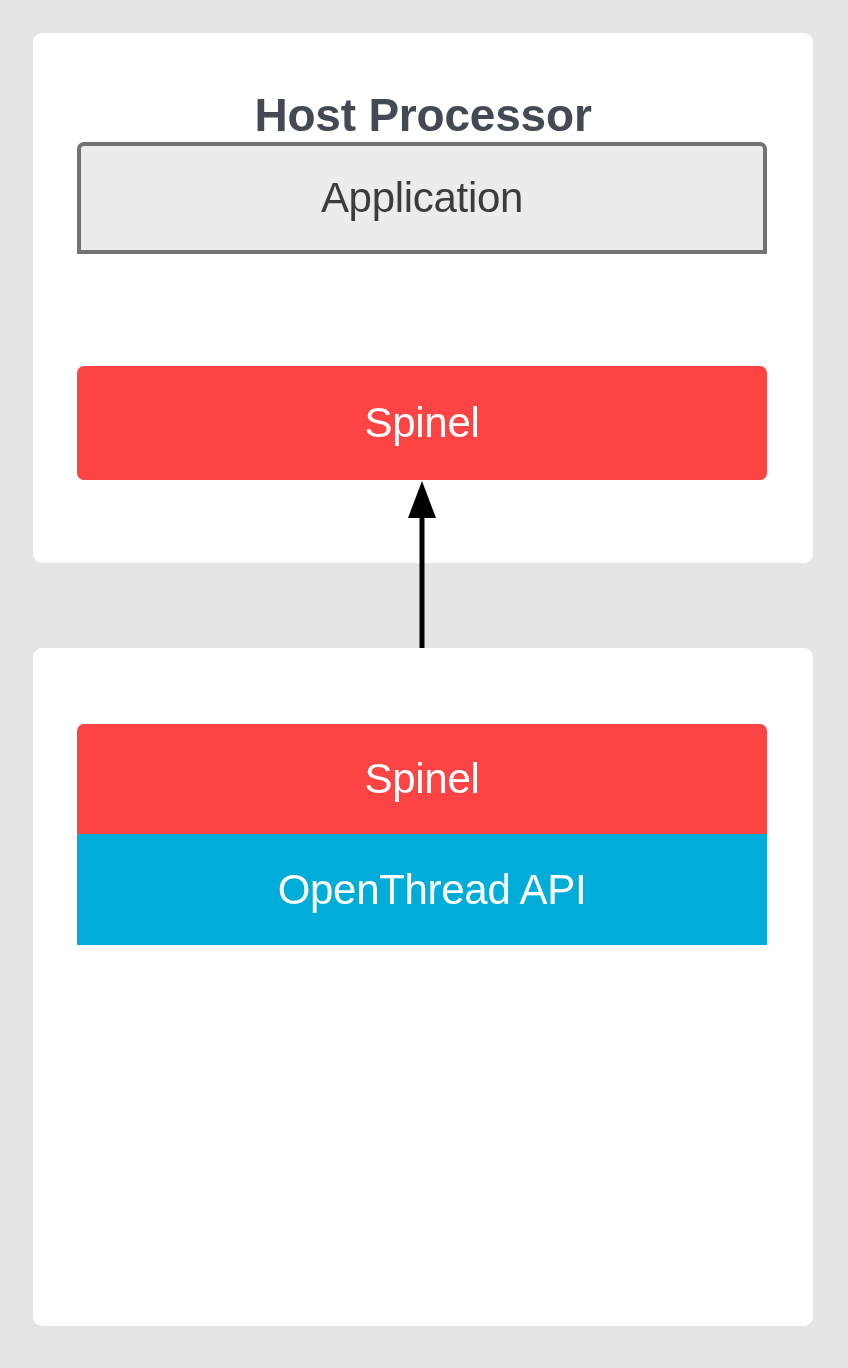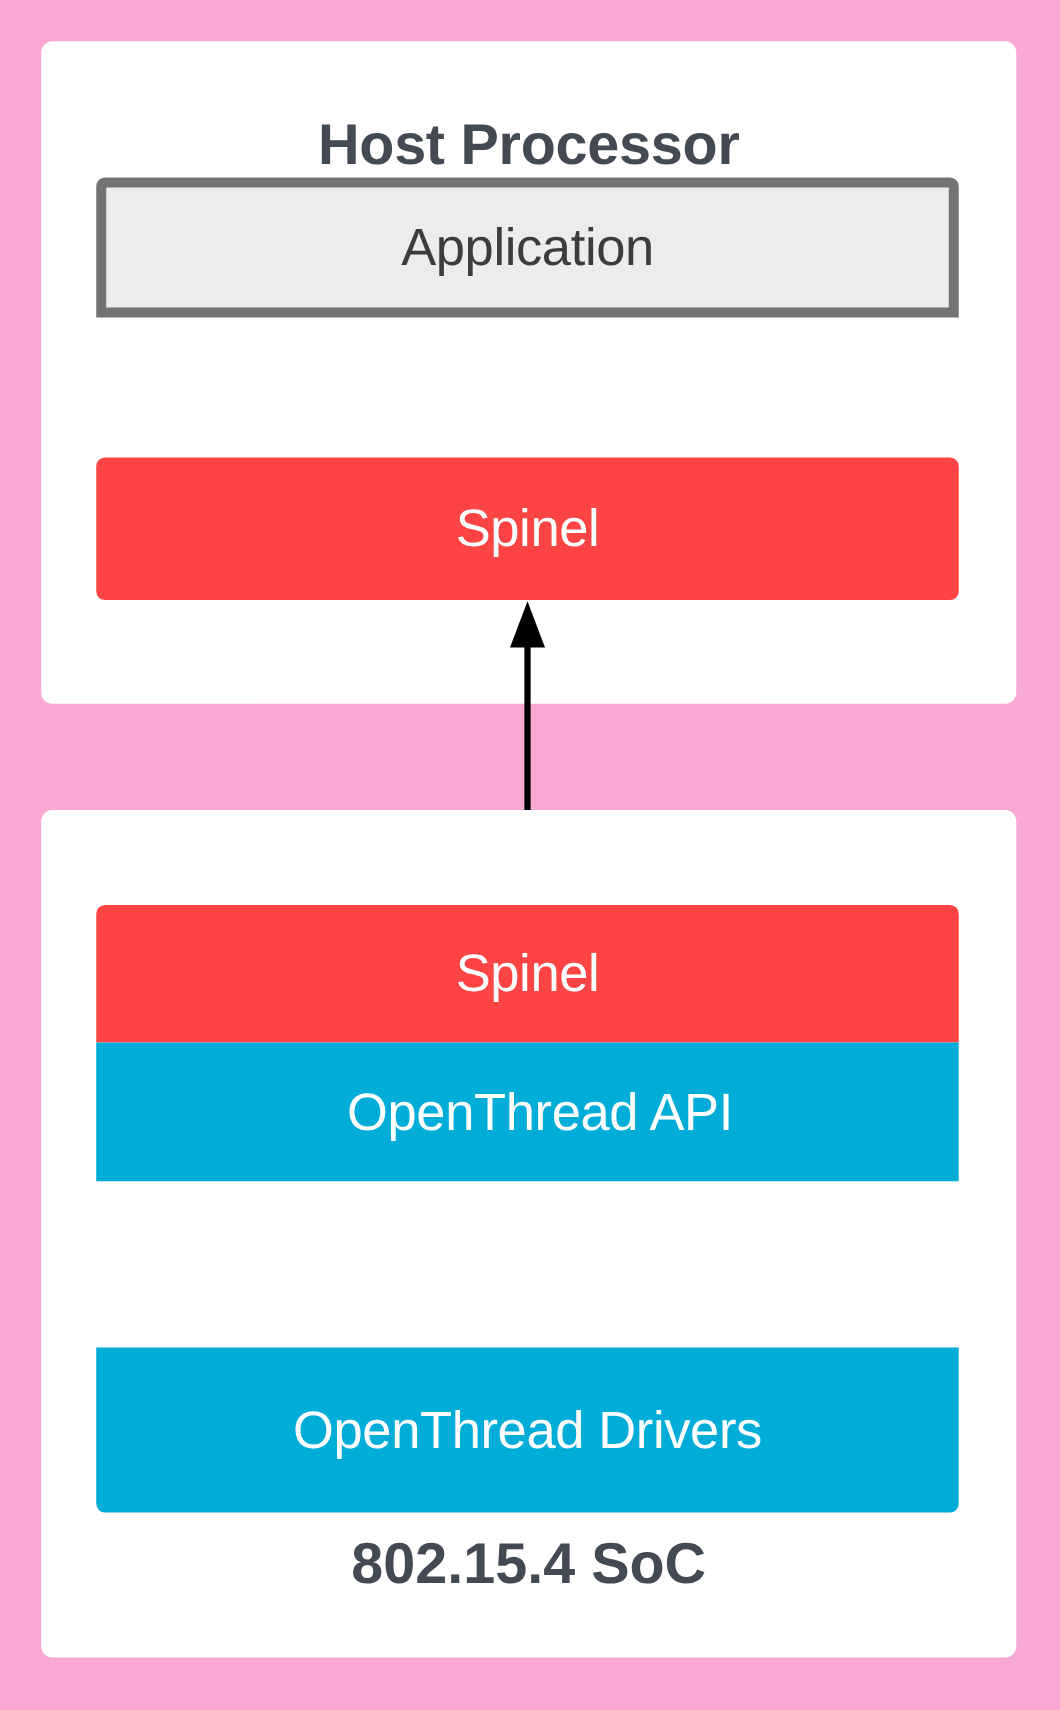--- a/index.html
+++ b/index.html
@@ -15,21 +15,21 @@
     font-family: "Liberation Sans", sans-serif;
     -webkit-font-smoothing: antialiased;
   }
 
   .diagram {
     position: absolute;
     left: 0;
     top: 0;
     width: 848px;
     height: 1368px;
-    background: #f9a8d4;
+    background: #e5e5e5;
   }
 
   
   .card {
     position: absolute;
     background: #ffffff;
     border-radius: 9px;
     box-sizing: border-box;
   }
   .card-host {
@@ -80,21 +80,21 @@
     box-sizing: border-box;
     display: flex;
     align-items: center;
     justify-content: center;
     font-size: 42px;
     line-height: 1;
     letter-spacing: -0.3px;
   }
   .layer-outline {
     background: #ececec;
-    border: 8px solid #737373;
+    border: 4px solid #737373;
     color: #3c3c3c;
   }
   .layer-solid { color: #ffffff; }
 
   
   .box-application     { top: 142px;  height: 112px; border-radius: 7px 7px 0 0; }
   .box-thirdparty-ipv6 { top: 254px;  height: 112px; border-radius: 0 0 7px 7px; }
   .box-spinel-host     { top: 366px;  height: 114px; background: #fb4443; border-radius: 7px; }
 
   
@@ -143,19 +143,15 @@
 
   <div class="layer layer-solid box-spinel-soc">
     <span>Spinel</span>
   </div>
 
   <div class="layer layer-solid box-openthread-api">
     <span>OpenThread API</span>
   </div>
 
 
-  <div class="layer layer-solid box-openthread-drv">
-    <span>OpenThread Drivers</span>
-  </div>
 
-  <div class="soc-title">802.15.4 SoC</div>
 
 </div>
 
 </body></html>

